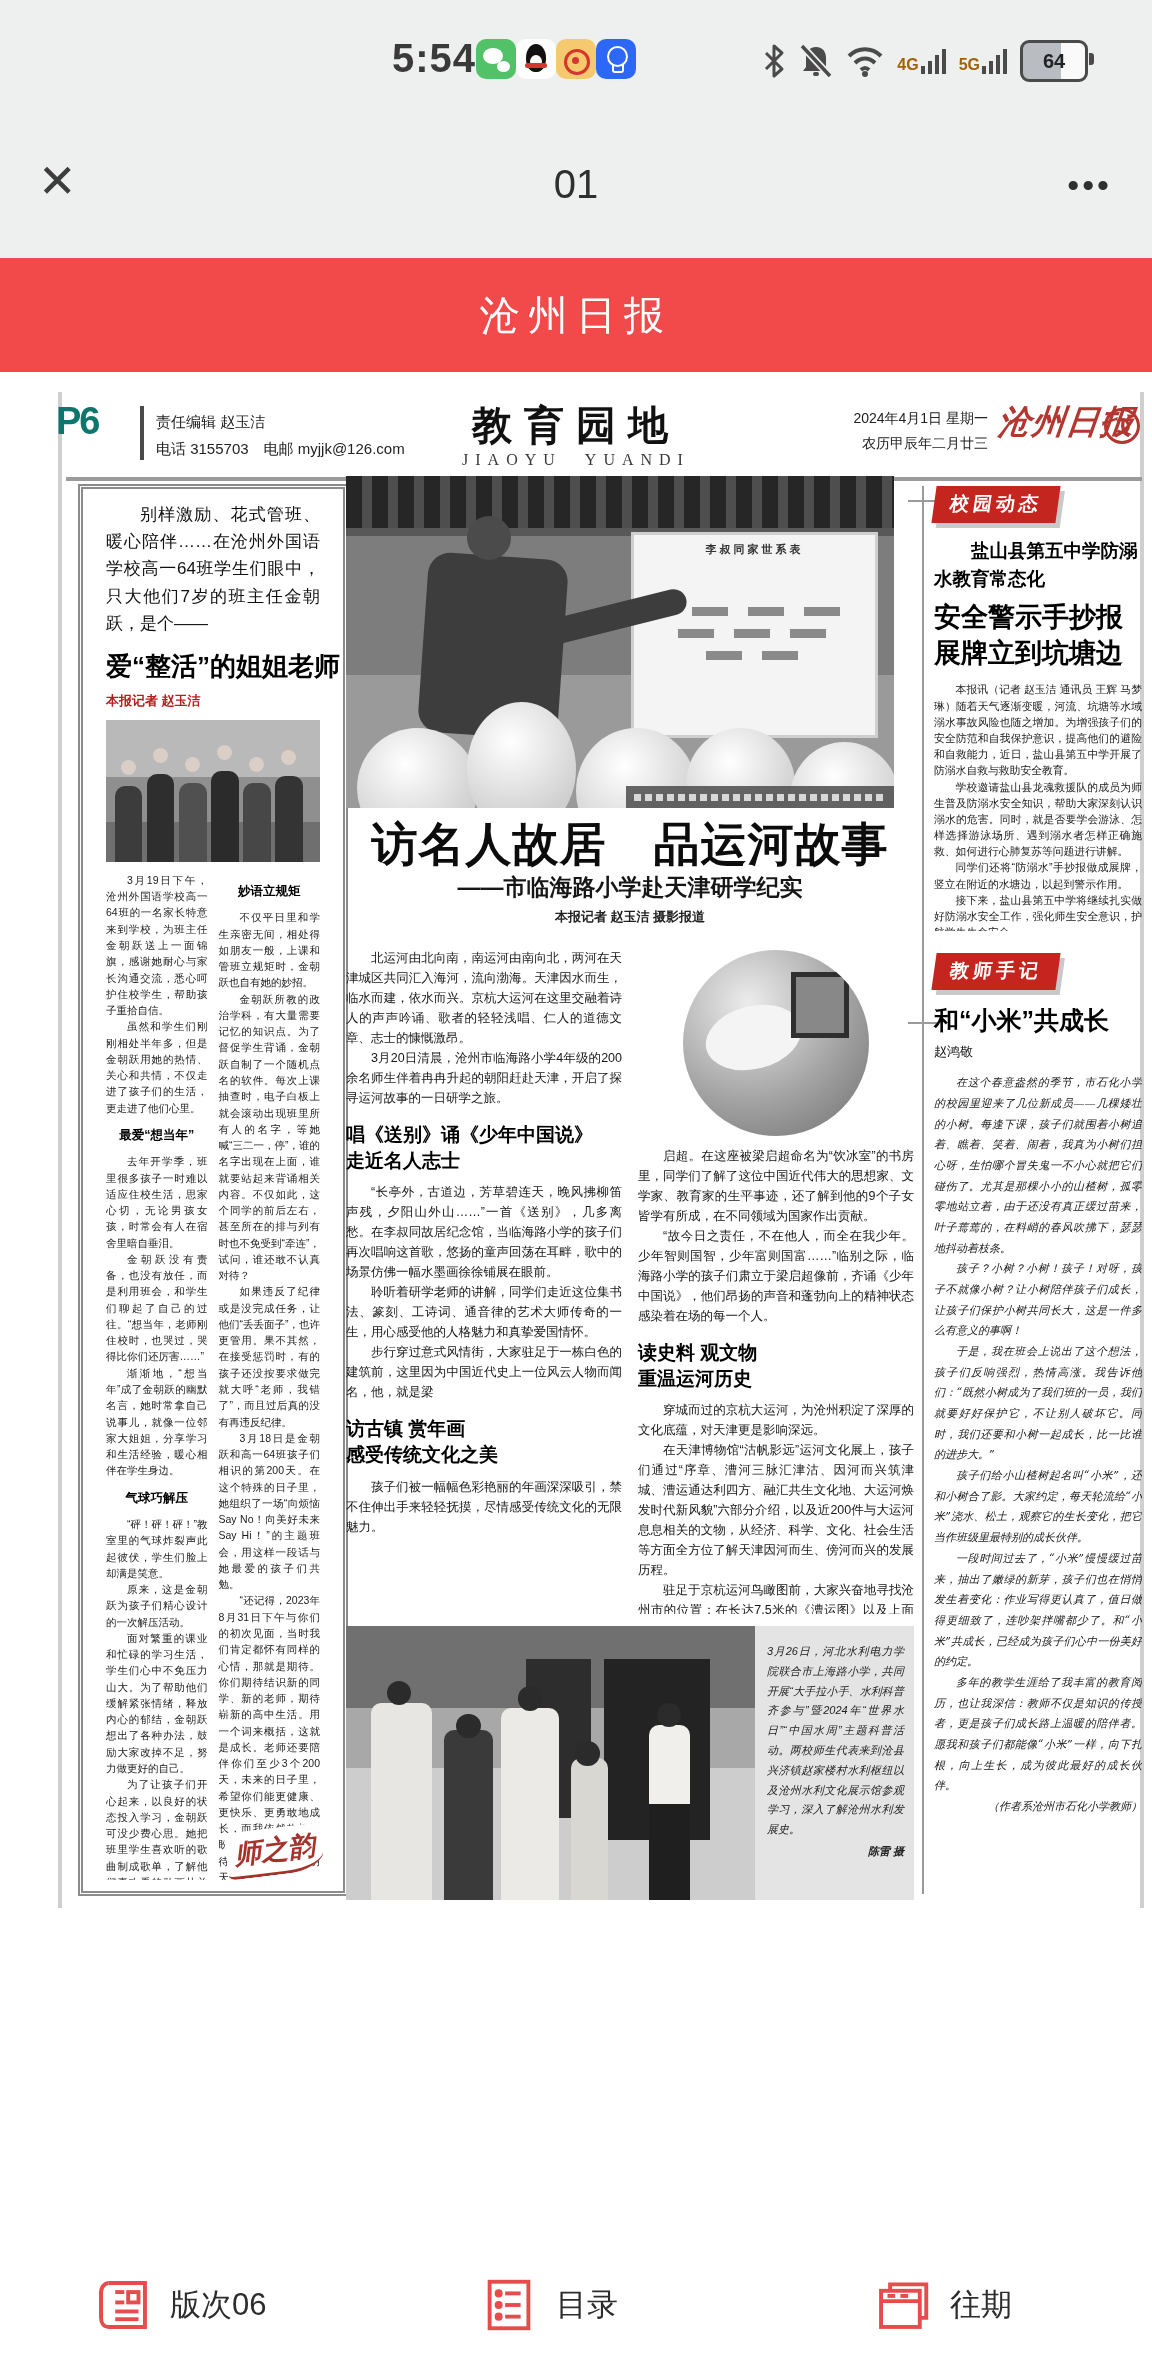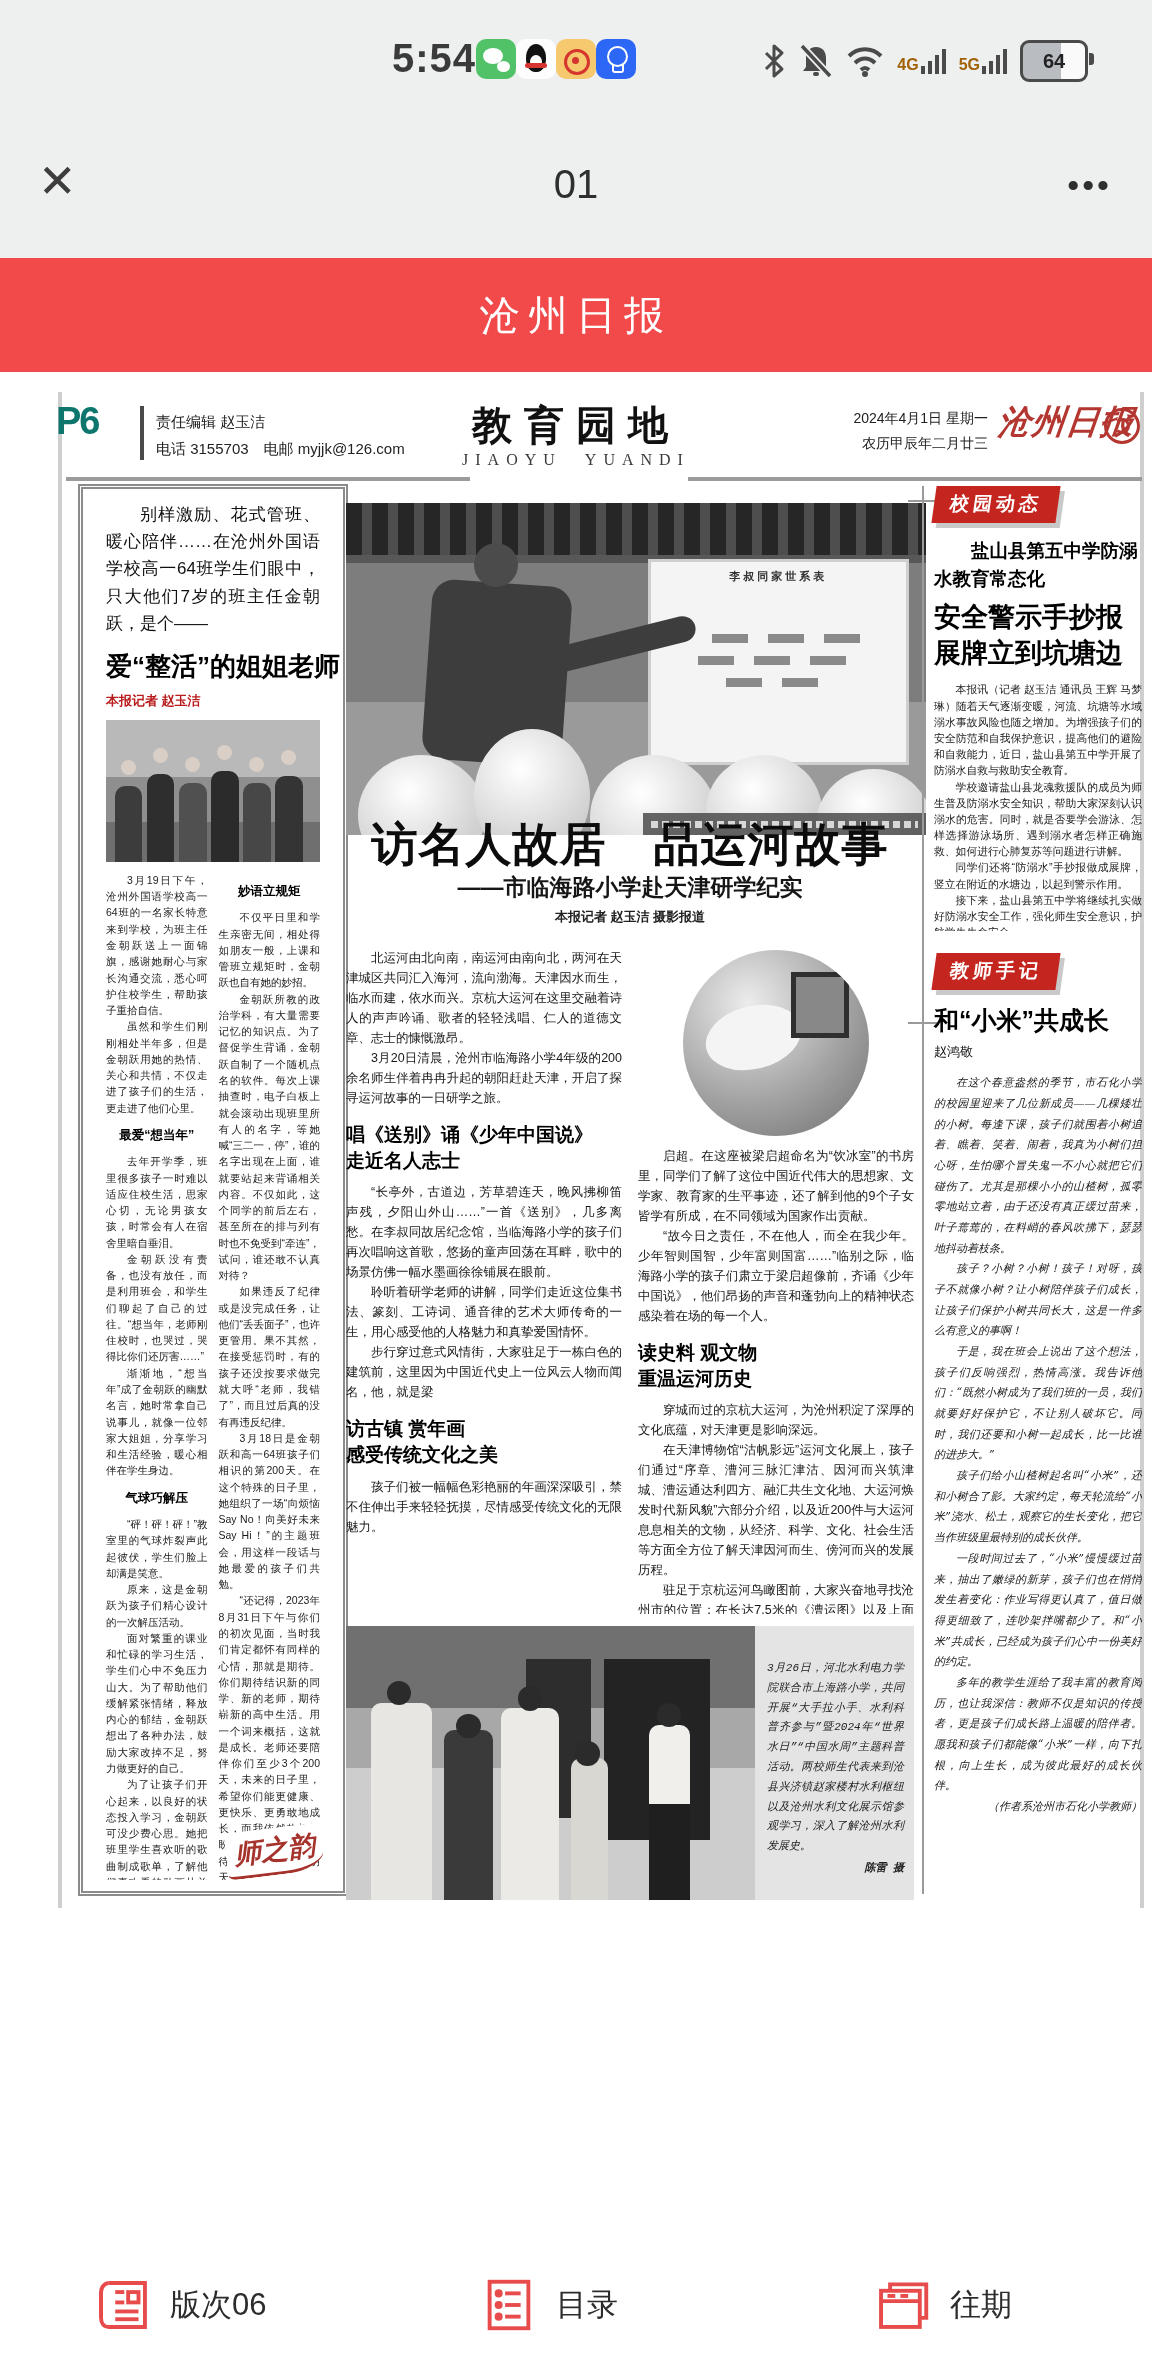--- a/index.html
+++ b/index.html
@@ -80,22 +80,22 @@
   .lphoto u.h4{left:52%;top:18%;}.lphoto u.h5{left:67%;top:26%;}.lphoto u.h6{left:82%;top:21%;}
   .lbox-cols{display:flex;gap:11px;margin-top:10px;height:1008px;overflow:hidden;}
   .lcol{flex:1;font-size:10.5px;line-height:1.55;text-align:justify;color:#1a1a1a;}
   .lcol p{margin:0;text-indent:2em;}
   .lsub{text-align:center;font-weight:800;font-size:12.5px;margin:10px 0 8px;color:#000;}
   .shiyun{position:absolute;right:20px;bottom:16px;font-family:"DejaVu Serif",serif;font-style:italic;
           font-weight:bold;font-size:27px;color:#a6322c;transform:rotate(-7deg);background:#fff;
           padding:4px 8px;border-bottom:3px solid #a6322c;border-radius:0 0 40% 10%;}
 
   
-  .photo-top{left:346px;top:503px;width:548px;height:332px;position:absolute;overflow:hidden;
-             background:linear-gradient(180deg,#585858 0 18%,#7d7d7d 18% 60%,#9a9a9a 60%);padding-left:32px;}
+  .photo-top{left:346px;top:476px;width:548px;height:332px;position:absolute;overflow:hidden;
+             background:linear-gradient(180deg,#585858 0 18%,#7d7d7d 18% 60%,#9a9a9a 60%);}
   .pt-ceil{position:absolute;left:0;top:0;width:100%;height:52px;
            background:repeating-linear-gradient(90deg,#262626 0 16px,#4e4e4e 16px 26px);}
   .pt-board{position:absolute;left:52%;top:17%;width:44%;height:60%;background:#f4f4f4;border:3px solid #cfcfcf;}
   .pt-board-title{margin-top:7px;text-align:center;font-size:11px;font-weight:700;letter-spacing:3px;color:#333;}
   .pt-cells{position:absolute;left:24%;top:36%;width:36px;height:9px;background:#8a8a8a;
             box-shadow:56px 0 0 #8a8a8a, 112px 0 0 #8a8a8a, -14px 22px 0 #8a8a8a, 42px 22px 0 #8a8a8a,
                        98px 22px 0 #8a8a8a, 14px 44px 0 #8a8a8a, 70px 44px 0 #8a8a8a;}
   .pt-head{position:absolute;left:22%;top:12%;width:44px;height:44px;border-radius:50%;background:#4b4b4b;}
   .pt-body{position:absolute;left:14%;top:24%;width:140px;height:180px;border-radius:22px;background:#3d3d3d;transform:rotate(4deg);}
   .pt-arm{position:absolute;left:28%;top:40%;width:190px;height:26px;border-radius:14px;background:#3d3d3d;transform:rotate(-14deg);}
@@ -128,22 +128,22 @@
   .pb-scene .p2{left:63%;width:26%;height:66%;background:#232323;}
   .pb-scene .fig{position:absolute;bottom:0;border-radius:10px 10px 0 0;}
   .pb-scene .v1{left:6%;width:15%;height:72%;background:#e8e6e2;}
   .pb-scene .v2{left:24%;width:12%;height:62%;background:#3a3a3a;}
   .pb-scene .v3{left:38%;width:14%;height:70%;background:#eceae6;}
   .pb-scene .v4{left:55%;width:9%;height:52%;background:#d9d7d2;}
   .pb-scene .w1{left:74%;width:10%;height:64%;background:linear-gradient(180deg,#f0efec 0 45%,#1f1f1f 45%);}
   .pb-scene .hd{position:absolute;border-radius:50%;background:#2b2b2b;width:6%;padding-top:6%;}
   .pb-scene .h1{left:10%;top:20%;}.pb-scene .h2{left:27%;top:32%;}.pb-scene .h3{left:42%;top:22%;}
   .pb-scene .h4{left:56%;top:42%;}.pb-scene .h5{left:76%;top:28%;}
-  .pb-cap{width:28%;background:#e4e4e4;box-sizing:border-box;padding:33px 10px 8px 12px;
-          font-family:Liberation Mono, monospace;font-style:italic;font-size:11px;line-height:1.8;color:#222;text-align:justify;}
+  .pb-cap{width:28%;background:#e4e4e4;box-sizing:border-box;padding:16px 10px 8px 12px;
+          font-family:Liberation Sans, sans-serif;font-style:italic;font-size:11px;line-height:1.8;color:#222;text-align:justify;}
   .pb-cap .sign{text-align:right;font-weight:bold;margin-top:2px;}
 
   
   .vline{left:922px;top:486px;width:2px;height:1408px;background:#9a9a9a;}
   .tick{width:30px;height:2px;background:#9a9a9a;}
   .rcol{left:934px;top:486px;width:208px;height:1410px;position:absolute;}
   .badge{display:inline-block;background:#c5251f;color:#fff;font-size:19px;font-weight:800;letter-spacing:4px;
          padding:5px 16px 6px;transform:skewX(-8deg);box-shadow:5px 5px 0 #c9c9c9;}
   .r-head-sm{margin-top:14px;font-size:18.5px;font-weight:800;line-height:1.5;white-space:pre-line;color:#000;}
   .r-head-lg{margin-top:6px;font-size:27px;font-weight:900;line-height:1.35;white-space:pre-line;color:#000;}

